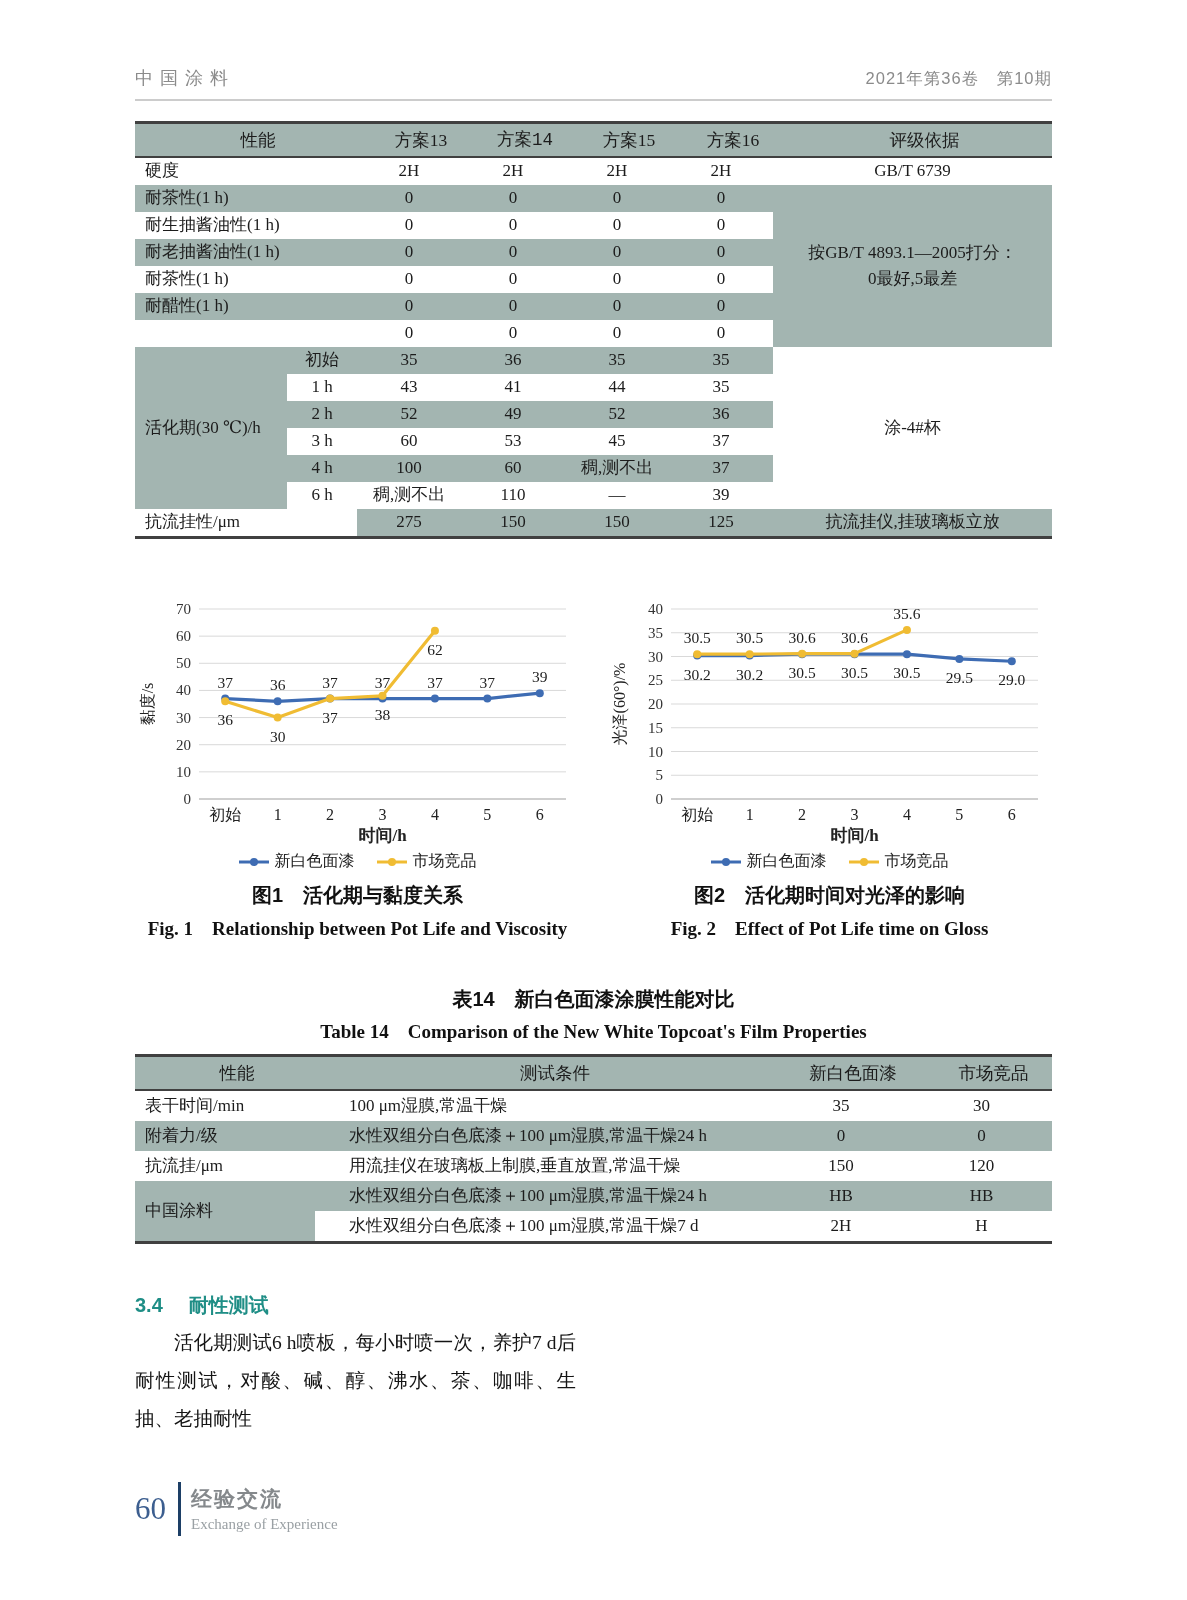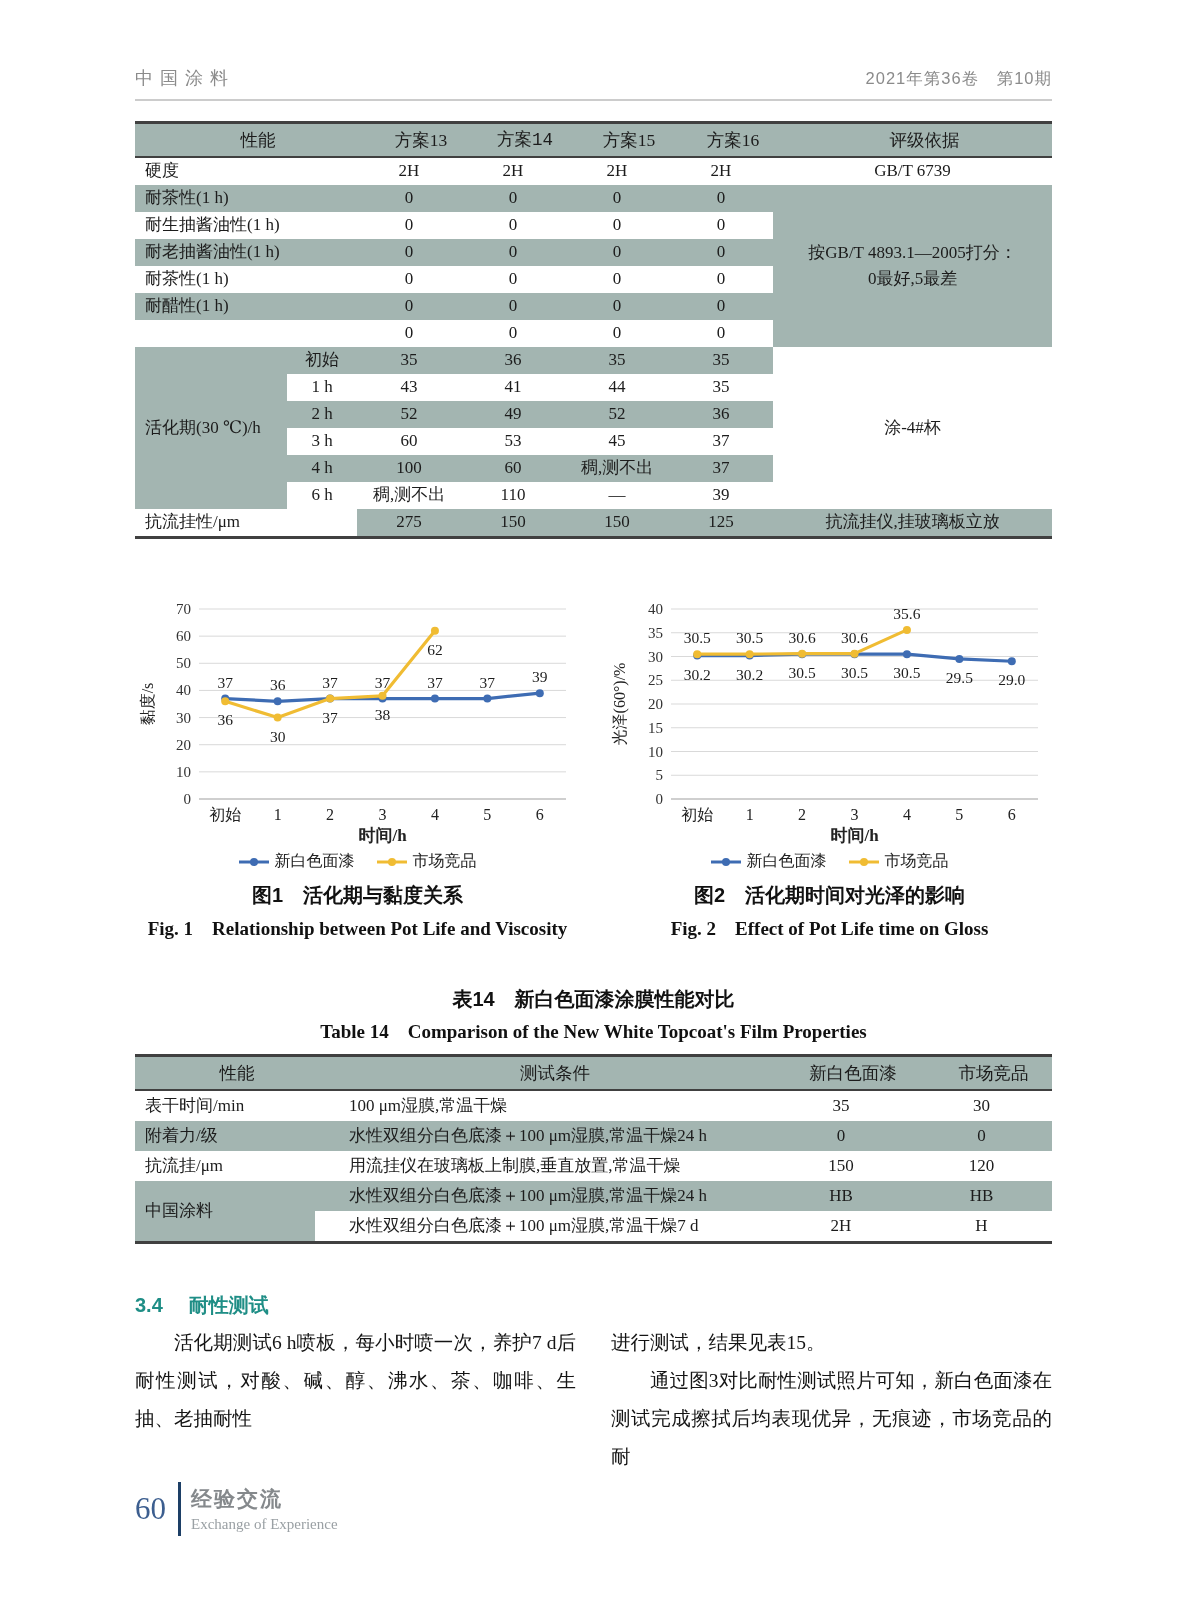--- a/index.html
+++ b/index.html
@@ -364,24 +364,20 @@
       <div class="c " style="grid-area: 6 / 4;">H</div>
     </div>
 
   <div class="textcols">
     <div class="tcol">
       <div class="sec-head">
         <span class="sec-no">3.4</span><span>耐性测试</span>
       </div>
       <p class="para indent">活化期测试6 h喷板，每小时喷一次，养护7 d后耐性测试，对酸、碱、醇、沸水、茶、咖啡、生抽、老抽耐性</p>
     </div>
-    <div class="tcol rcol-pad">
-      <p class="para">进行测试，结果见表15。</p>
-      <p class="para indent">通过图3对比耐性测试照片可知，新白色面漆在测试完成擦拭后均表现优异，无痕迹，市场竞品的耐</p>
-    </div>
   </div>
 
 </div>
 
 <div class="pagefoot">
   <span class="pageno">60</span>
   <span class="footbar"></span>
   <span>
     <div class="foot-zh">经验交流</div>
     <div class="foot-en">Exchange of Experience</div>

